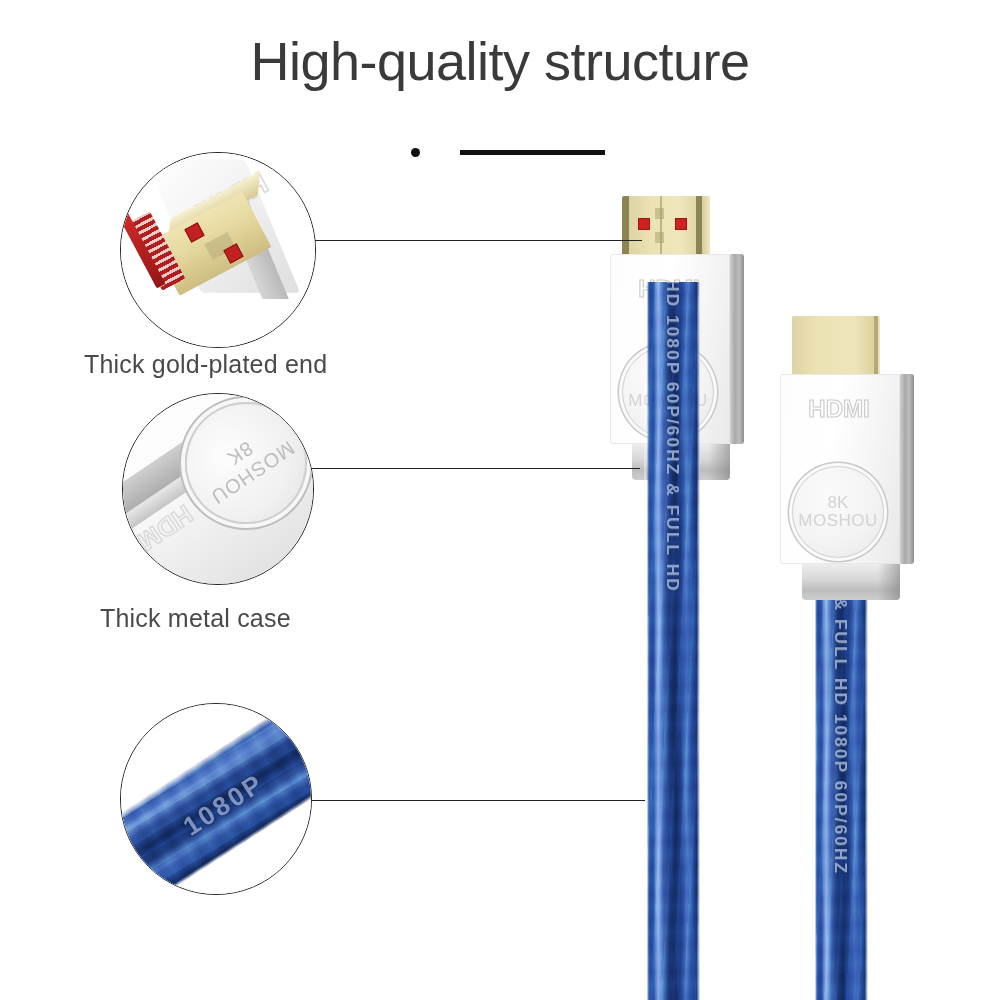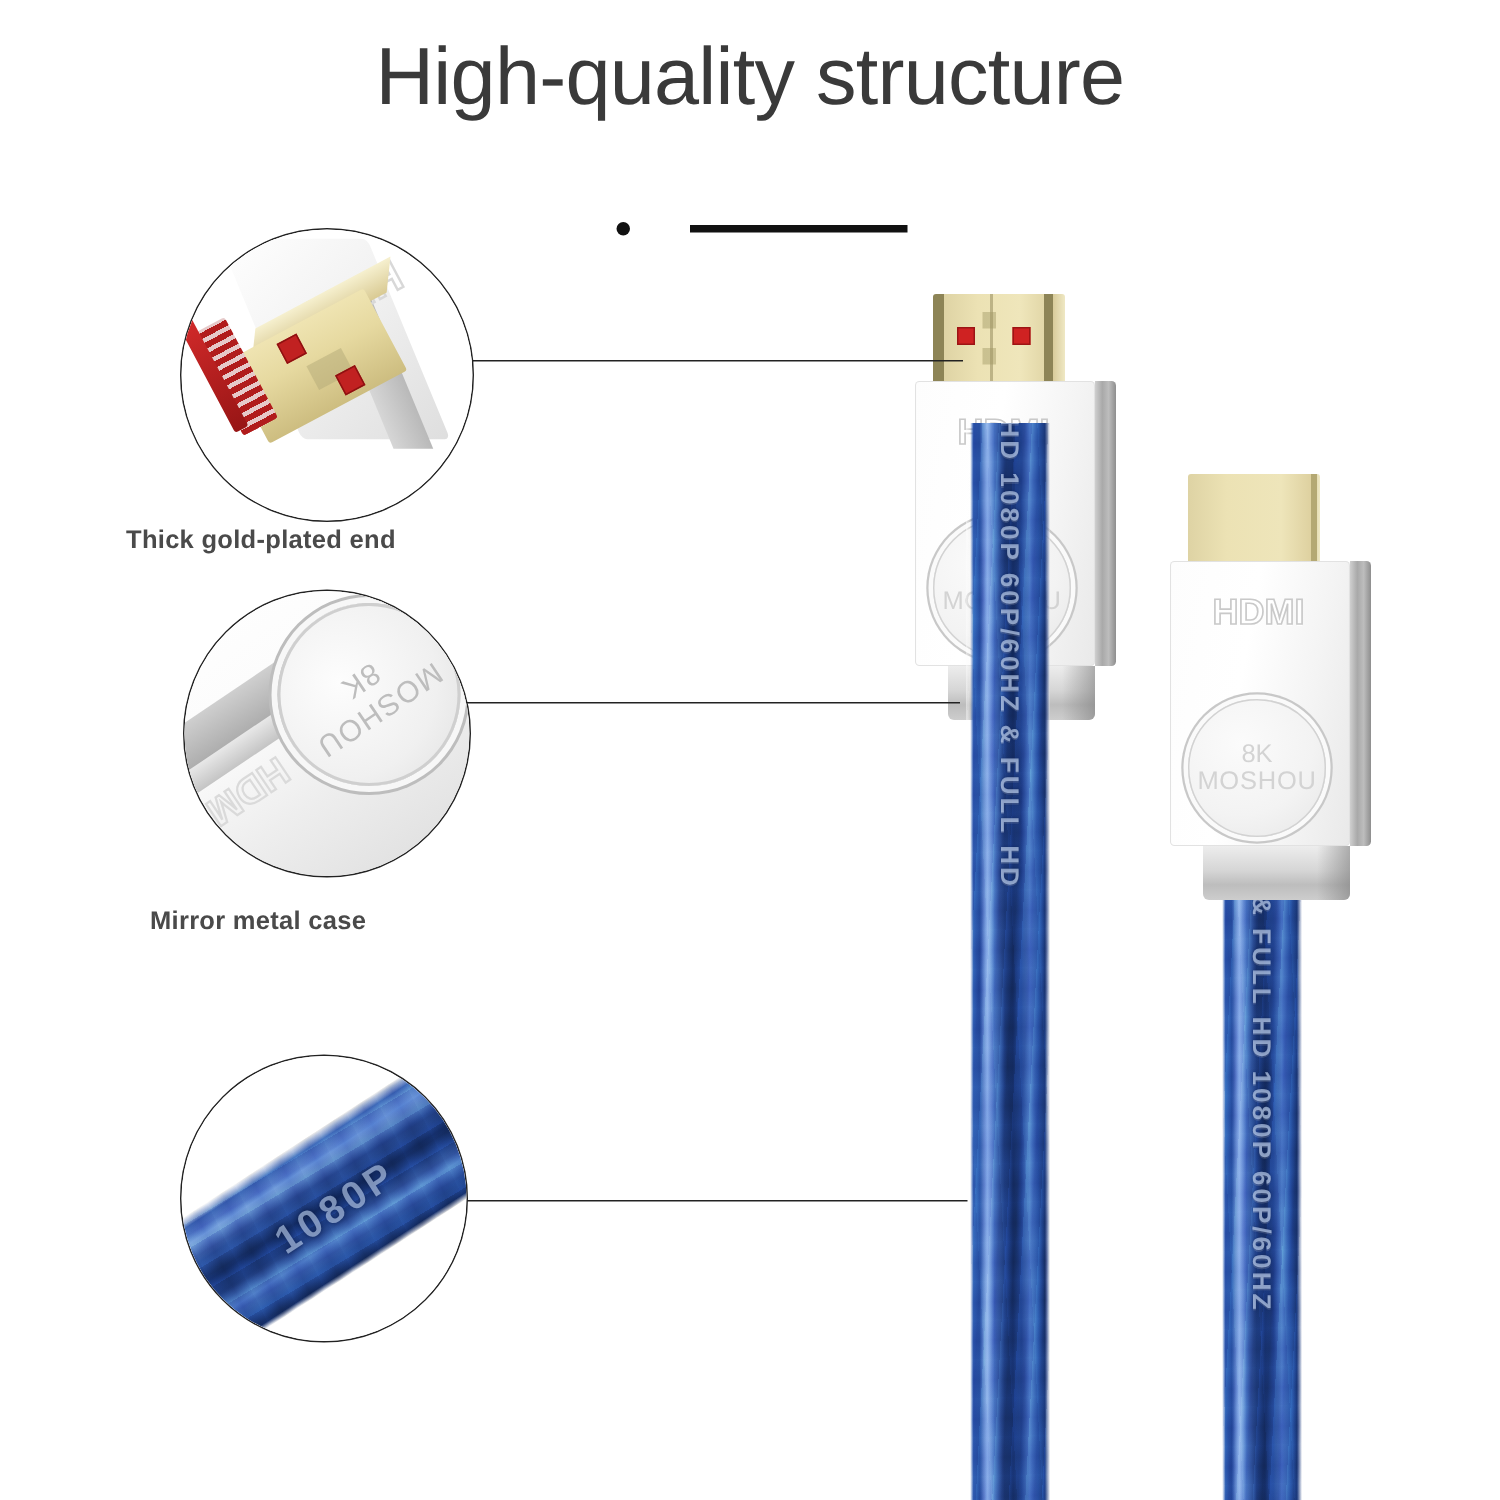--- a/index.html
+++ b/index.html
@@ -3,21 +3,21 @@
 <meta charset="utf-8">
 <style>
   * { margin:0; padding:0; box-sizing:border-box; }
   html,body { width:1000px; height:1000px; background:#ffffff; }
   body { font-family:"Liberation Sans", sans-serif; position:relative; overflow:hidden; }
 
   .stage { position:absolute; inset:0; }
 
   
   .title {
-    position:absolute; left:0; right:0; top:22px;
+    position:absolute; left:0; right:0; top:32px;
     text-align:center;
     font-size:54px; font-weight:300; letter-spacing:-0.5px;
     color:#3a3a3a; line-height:1.1;
   }
 
   
   .divider { position:absolute; left:405px; top:145px; width:210px; height:14px; }
   .divider .dot { position:absolute; left:6px; top:3px; width:9px; height:9px;
                   border-radius:50%; background:#111; }
   .divider .bar { position:absolute; left:55px; top:5px; width:145px; height:5px;
@@ -32,21 +32,21 @@
   .c2 { left:122px; top:393px; width:192px; height:192px; }
   .c3 { left:120px; top:703px; width:192px; height:192px; }
 
   
   .leader { position:absolute; height:0; border-top:1.4px solid #222; }
   .l1 { left:312px; top:240px; width:330px; }
   .l2 { left:310px; top:468px; width:330px; }
   .l3 { left:310px; top:800px; width:335px; }
 
   
-  .caption { position:absolute; font-size:17px; font-weight:700;
+  .caption { position:absolute; font-size:25px; font-weight:400;
              color:#4a4a4a; letter-spacing:0.2px; white-space:nowrap; }
   .cap1 { left:84px; top:350px; }
   .cap2 { left:100px; top:604px; }
   .cap3 { left:46px; top:900px; }
 
   
   .connector { position:absolute; }
 
   .plug {
     position:absolute; left:12px; top:0; width:88px; height:58px;
@@ -367,21 +367,21 @@
       <div class="diag3"></div>
       <div class="diag1"></div>
       <div class="diag2"></div>
       <div class="bigdisc">
         <span>8K</span>
         <span>MOSHOU</span>
       </div>
       <div class="smalllogo">HDMI</div>
     </div>
   </div>
-  <div class="caption cap2">Mirror metal case</div>
+  <div class="caption cap2">Thick metal case</div>
 
   <div class="callout c3">
     <div class="inner z3">
       <div class="tube">
         <div class="tubegrain"></div>
         <div class="tubeprint">1080P</div>
       </div>
     </div>
   </div>
 

